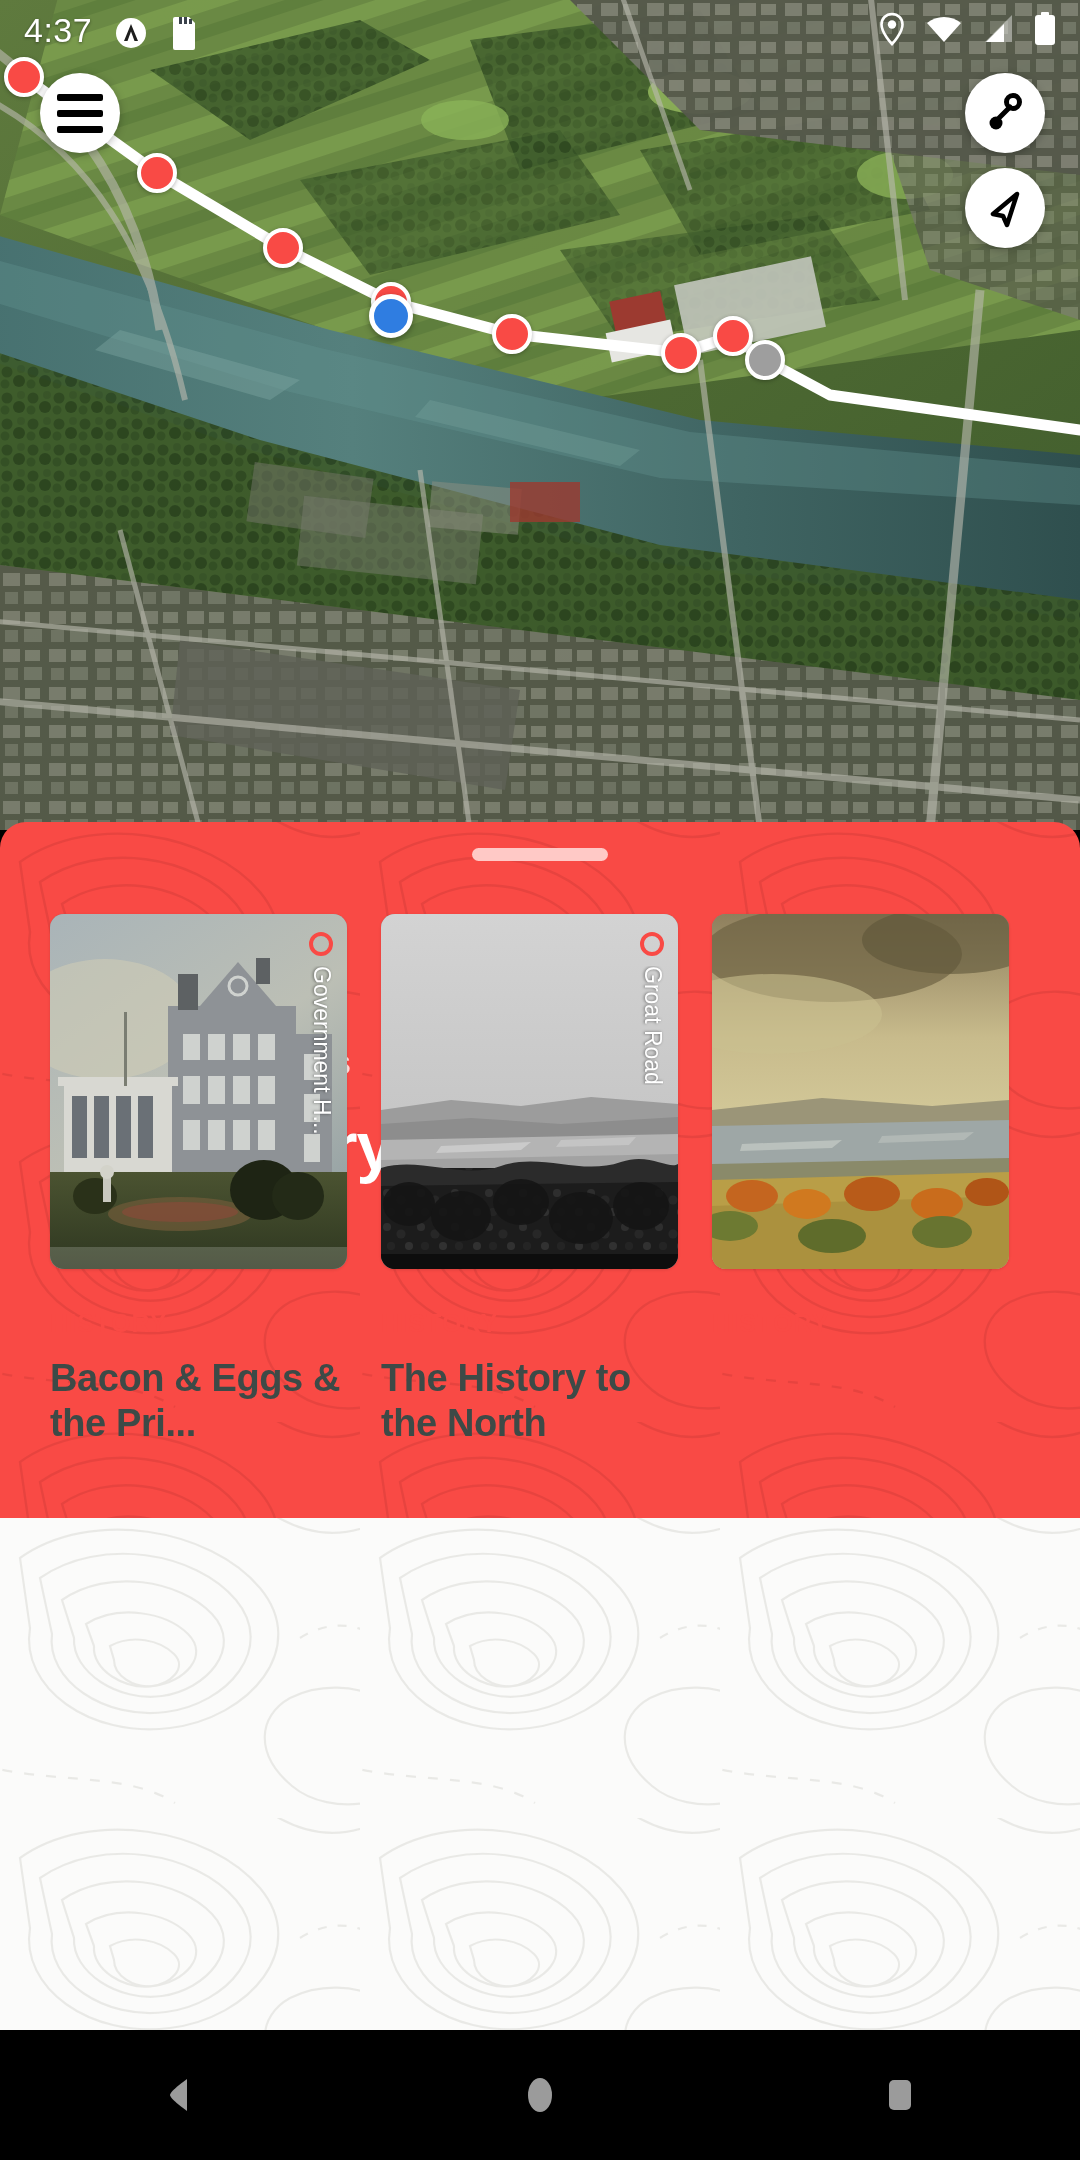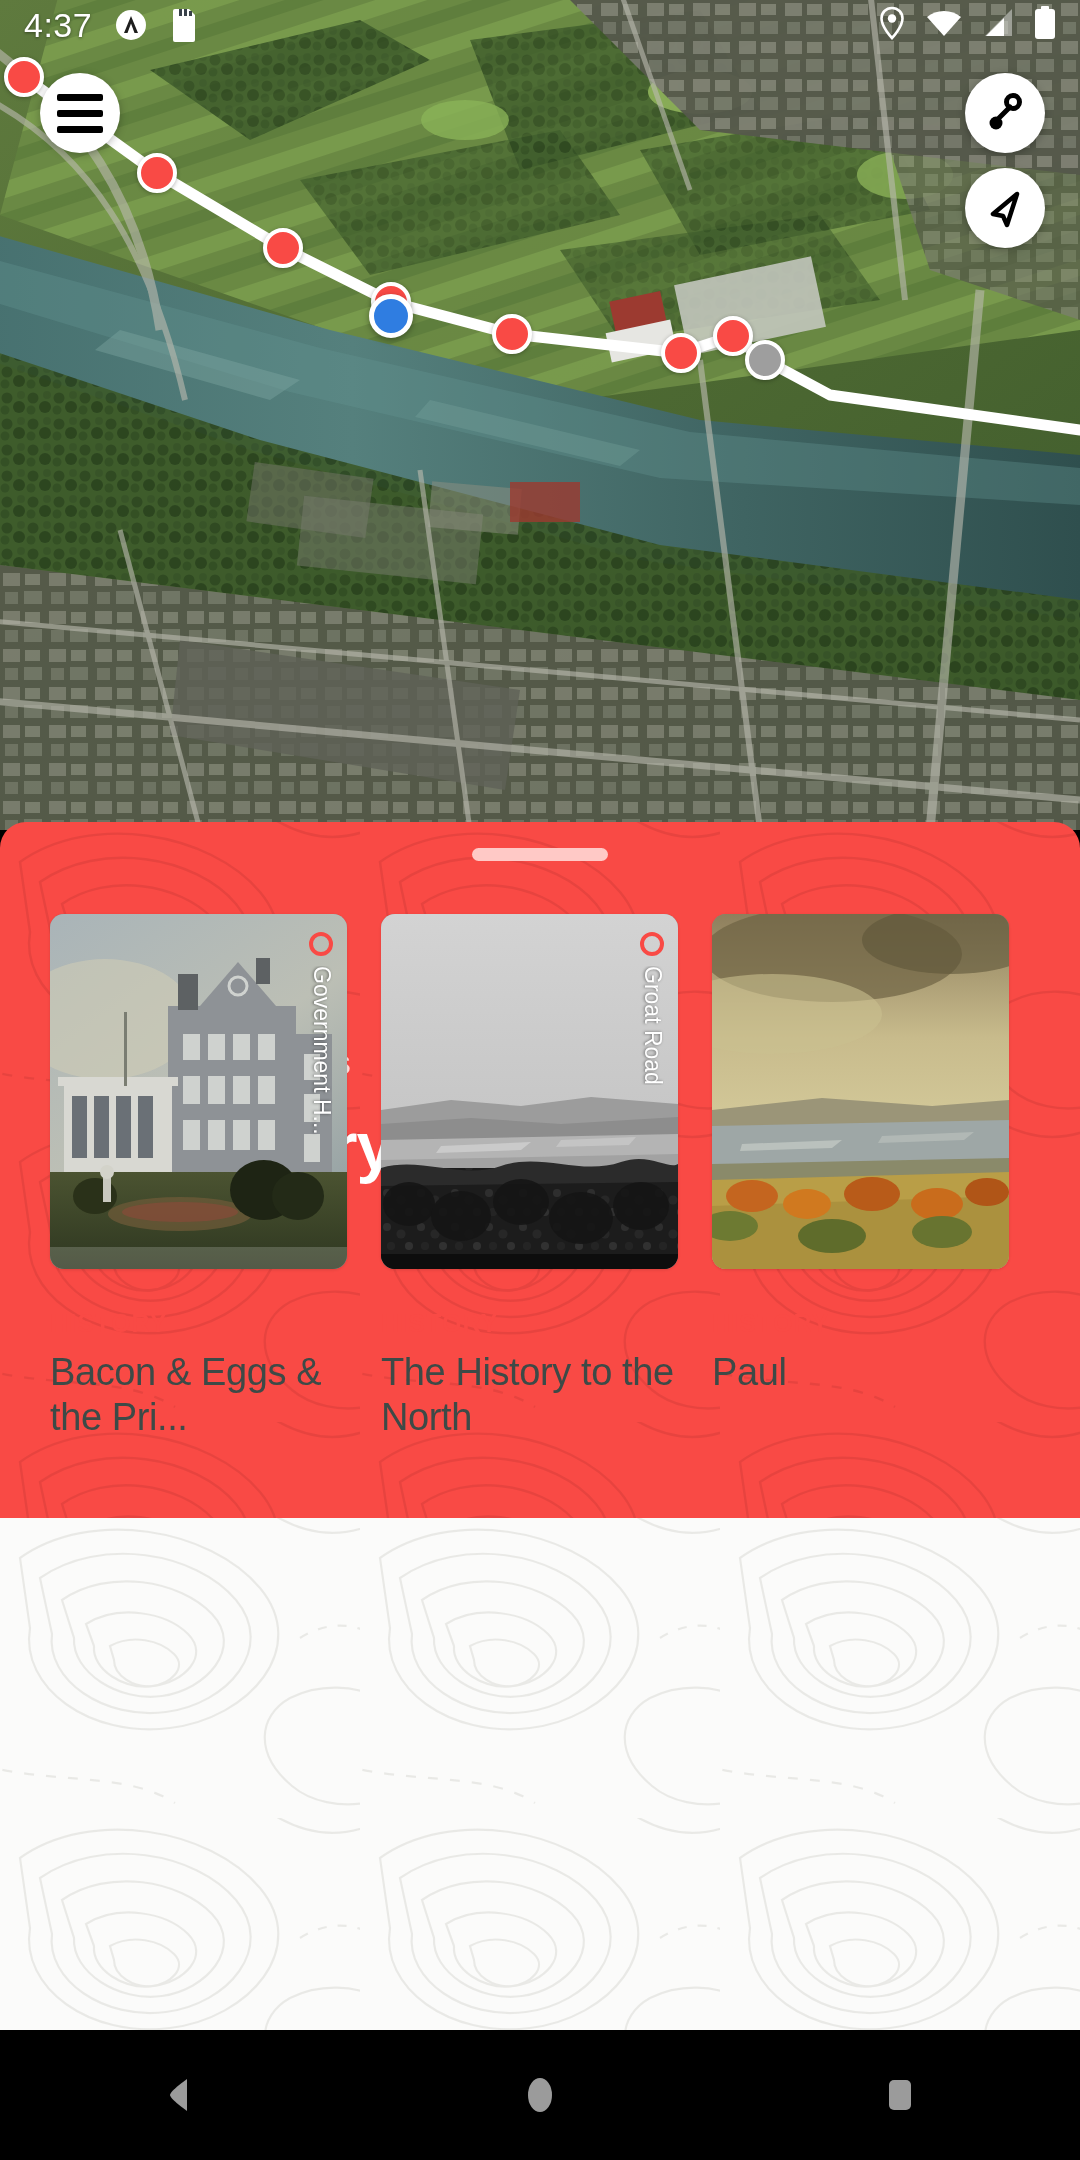--- a/index.html
+++ b/index.html
@@ -14,21 +14,21 @@
   
   #map-layer {
     position:absolute; left:0; top:0; width:1080px; height:830px;
     overflow:hidden; background:#4a5a3a;
   }
   #map-sat { position:absolute; left:0; top:0; width:1080px; height:830px; }
 
   
   #status-bar {
     position:absolute; left:0; top:0; width:1080px; height:50px;
-    display:flex; align-items:center; z-index:60;
+    display:flex; align-items:flex-end; z-index:60;
     padding:0 24px; color:#fff;
   }
   #status-time {
     font-size:34px; font-weight:400; letter-spacing:0.5px;
     text-shadow:0 1px 3px rgba(0,0,0,.45);
   }
   .status-ic { margin-left:22px; display:flex; align-items:center; }
   #status-right { margin-left:auto; display:flex; align-items:center; gap:20px; }
 
   
@@ -114,21 +114,21 @@
     writing-mode:vertical-rl; text-orientation:mixed;
     color:#fff; font-size:23px; font-weight:400; line-height:1;
     text-shadow:0 1px 3px rgba(0,0,0,.5); white-space:nowrap;
     max-height:250px; overflow:hidden;
   }
   .card-cat {
     margin-top:40px; color:#f94a45; font-size:25px;
     font-weight:700; letter-spacing:1.1px; white-space:nowrap;
   }
   .card-title {
-    margin-top:12px; color:#3d4a47; font-size:38px; font-weight:400;
+    margin-top:18px; color:#3d4a47; font-size:38px; font-weight:700;
     line-height:1.18; letter-spacing:-.4px;
   }
 
   
   #navbar {
     position:absolute; left:0; bottom:0; width:1080px; height:130px;
     background:#000; display:flex; align-items:center;
     justify-content:space-around; z-index:80;
   }
   .navbtn { width:180px; height:130px; display:flex; align-items:center; justify-content:center; }
@@ -542,21 +542,20 @@
             <ellipse cx="120" cy="322" rx="34" ry="17" fill="#5f6c2b"></ellipse>
             <ellipse cx="230" cy="318" rx="30" ry="16" fill="#687430"></ellipse>
           </g>
         </svg>
         <div class="vtag">
           <div class="vtag-ring" style="visibility:hidden"></div>
           <div class="vtag-txt"></div>
         </div>
       </div>
       <div class="card-cat">HISTORY</div>
-      <div class="card-title">Paul</div>
     </div>
 
   </div>
 </div>
 
 <div id="navbar">
   <div class="navbtn">
     <svg width="46" height="46" viewBox="0 0 46 46">
       <path d="M30,7 C30,7 13,19 13,23 C13,27 30,39 30,39 Z" fill="#9b9b9b"></path>
     </svg>

